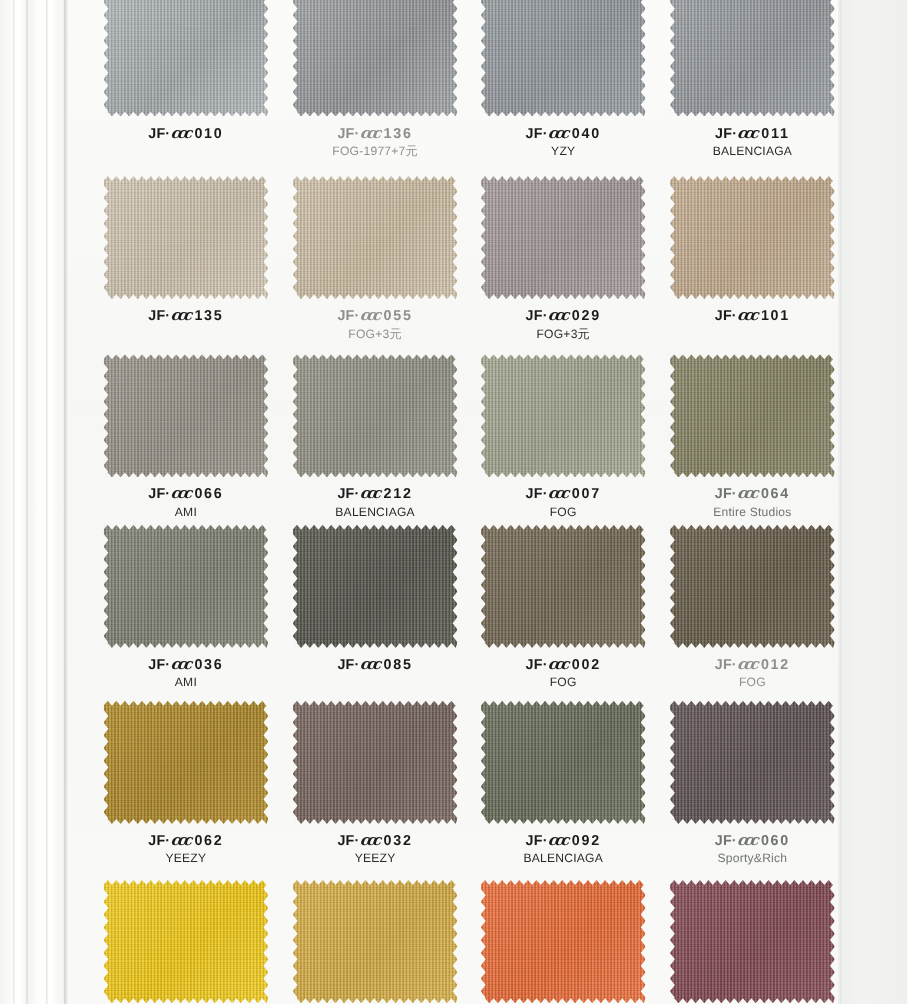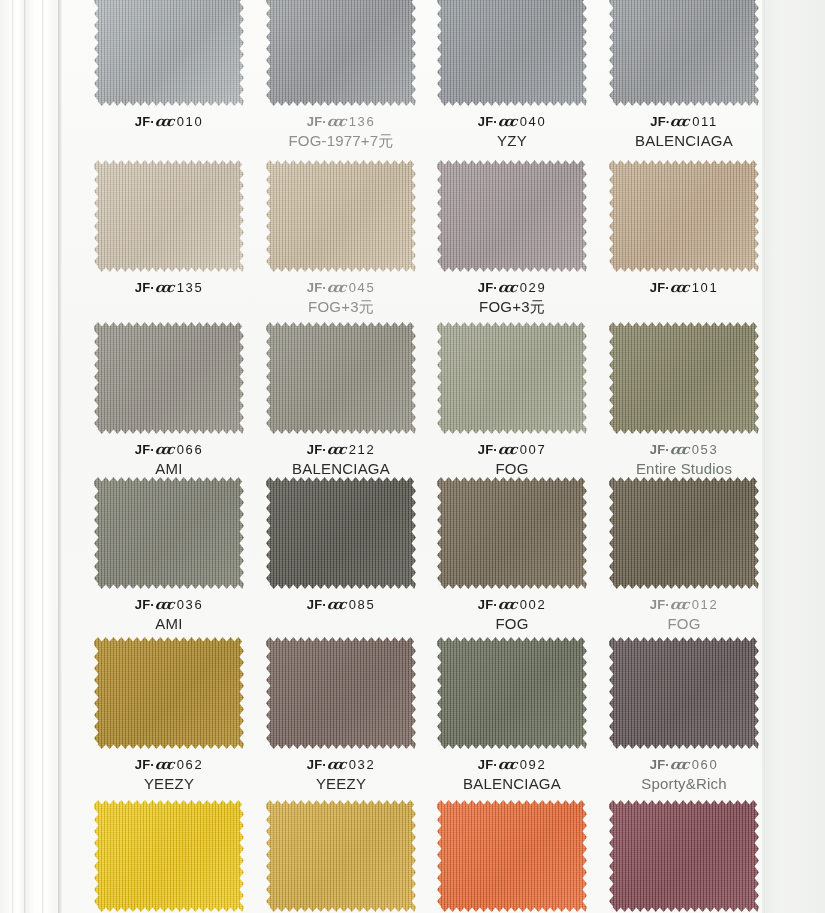--- a/index.html
+++ b/index.html
@@ -119,25 +119,25 @@
     font-style: italic;
     font-weight: bold;
     font-size: 13.5px;
     letter-spacing: -2.6px;
     margin: 0 2px 0 1px;
     display: inline-block;
     transform: skewX(-8deg);
   }
   .num {
     letter-spacing: 1.6px;
-    font-weight: normal;
+    font-weight: bold;
     margin-left: 2px;
   }
   .sub-line {
-    font-size: 15px;
+    font-size: 11px;
     color: #2a2a2a;
     margin-top: 2px;
     letter-spacing: 0.2px;
     white-space: nowrap;
   }
   
   .faded .code-line, .faded .sub-line { color: #8e8f8b; }
   .faded-mid .code-line, .faded-mid .sub-line { color: #6f7570; }
   .sub-line.empty { visibility: hidden; }
 </style>
@@ -198,21 +198,21 @@
         <div class="labels">
           <div class="code-line"><span>JF·</span><span class="brand-mark">ccc</span><span class="num">135</span></div>
           <div class="sub-line empty"></div>
         </div>
       </div>
       <div class="cell" style="left: 255px; top: 160px;">
         <div class="swatch-wrap">
           <div class="swatch pinked" style="background-image: repeating-linear-gradient(90deg, rgba(255, 255, 255, 0.16) 0px, rgba(255, 255, 255, 0.16) 1px, rgba(0, 0, 0, 0.1) 1px, rgba(0, 0, 0, 0.1) 2px), repeating-linear-gradient(0deg, rgba(255, 255, 255, 0.07) 0px, rgba(255, 255, 255, 0.07) 1px, rgba(0, 0, 0, 0.07) 1px, rgba(0, 0, 0, 0.07) 2px), linear-gradient(135deg, rgb(212, 198, 173) 0%, rgb(199, 183, 156) 55%, rgb(212, 198, 173) 100%);"></div>
         </div>
         <div class="labels faded">
-          <div class="code-line"><span>JF·</span><span class="brand-mark">ccc</span><span class="num">045</span></div>
+          <div class="code-line"><span>JF·</span><span class="brand-mark">ccc</span><span class="num">055</span></div>
           <div class="sub-line">FOG+3元</div>
         </div>
       </div>
       <div class="cell" style="left: 426px; top: 160px;">
         <div class="swatch-wrap">
           <div class="swatch pinked" style="background-image: repeating-linear-gradient(90deg, rgba(255, 255, 255, 0.16) 0px, rgba(255, 255, 255, 0.16) 1px, rgba(0, 0, 0, 0.1) 1px, rgba(0, 0, 0, 0.1) 2px), repeating-linear-gradient(0deg, rgba(255, 255, 255, 0.07) 0px, rgba(255, 255, 255, 0.07) 1px, rgba(0, 0, 0, 0.07) 1px, rgba(0, 0, 0, 0.07) 2px), linear-gradient(135deg, rgb(169, 158, 160) 0%, rgb(155, 144, 145) 55%, rgb(169, 158, 160) 100%);"></div>
         </div>
         <div class="labels">
           <div class="code-line"><span>JF·</span><span class="brand-mark">ccc</span><span class="num">029</span></div>
           <div class="sub-line">FOG+3元</div>
@@ -252,21 +252,21 @@
         <div class="labels">
           <div class="code-line"><span>JF·</span><span class="brand-mark">ccc</span><span class="num">007</span></div>
           <div class="sub-line">FOG</div>
         </div>
       </div>
       <div class="cell" style="left: 598px; top: 322px;">
         <div class="swatch-wrap">
           <div class="swatch pinked" style="background-image: repeating-linear-gradient(90deg, rgba(255, 255, 255, 0.16) 0px, rgba(255, 255, 255, 0.16) 1px, rgba(0, 0, 0, 0.1) 1px, rgba(0, 0, 0, 0.1) 2px), repeating-linear-gradient(0deg, rgba(255, 255, 255, 0.07) 0px, rgba(255, 255, 255, 0.07) 1px, rgba(0, 0, 0, 0.07) 1px, rgba(0, 0, 0, 0.07) 2px), linear-gradient(135deg, rgb(138, 135, 104) 0%, rgb(125, 122, 90) 55%, rgb(138, 135, 104) 100%);"></div>
         </div>
         <div class="labels faded-mid">
-          <div class="code-line"><span>JF·</span><span class="brand-mark">ccc</span><span class="num">053</span></div>
+          <div class="code-line"><span>JF·</span><span class="brand-mark">ccc</span><span class="num">064</span></div>
           <div class="sub-line">Entire Studios</div>
         </div>
       </div>
       <div class="cell" style="left: 83px; top: 477px;">
         <div class="swatch-wrap">
           <div class="swatch pinked" style="background-image: repeating-linear-gradient(90deg, rgba(255, 255, 255, 0.16) 0px, rgba(255, 255, 255, 0.16) 1px, rgba(0, 0, 0, 0.1) 1px, rgba(0, 0, 0, 0.1) 2px), repeating-linear-gradient(0deg, rgba(255, 255, 255, 0.07) 0px, rgba(255, 255, 255, 0.07) 1px, rgba(0, 0, 0, 0.07) 1px, rgba(0, 0, 0, 0.07) 2px), linear-gradient(135deg, rgb(132, 133, 118) 0%, rgb(119, 120, 106) 55%, rgb(132, 133, 118) 100%);"></div>
         </div>
         <div class="labels">
           <div class="code-line"><span>JF·</span><span class="brand-mark">ccc</span><span class="num">036</span></div>
           <div class="sub-line">AMI</div>

